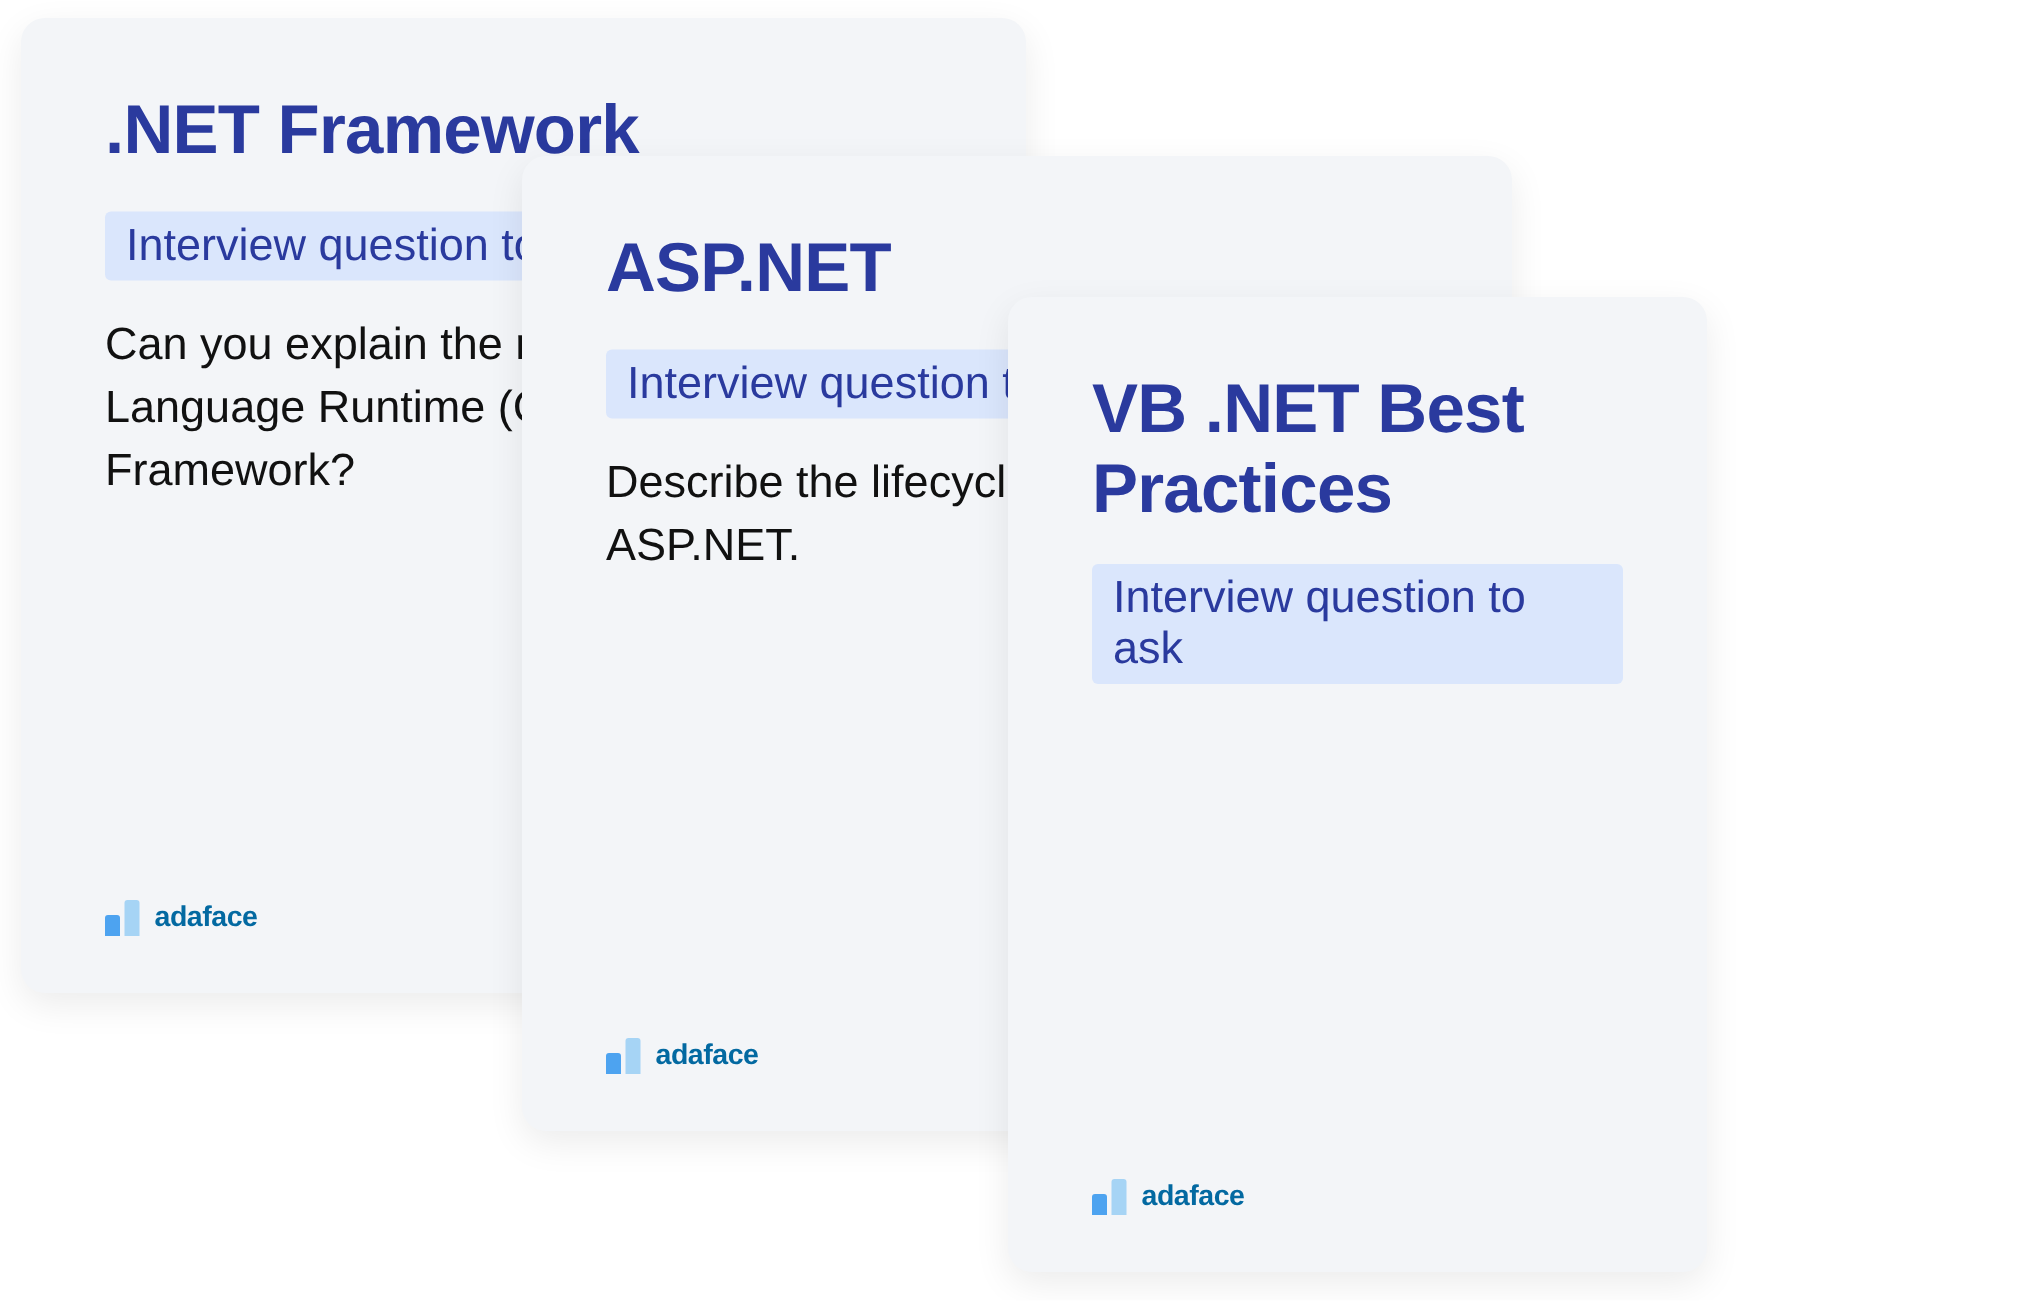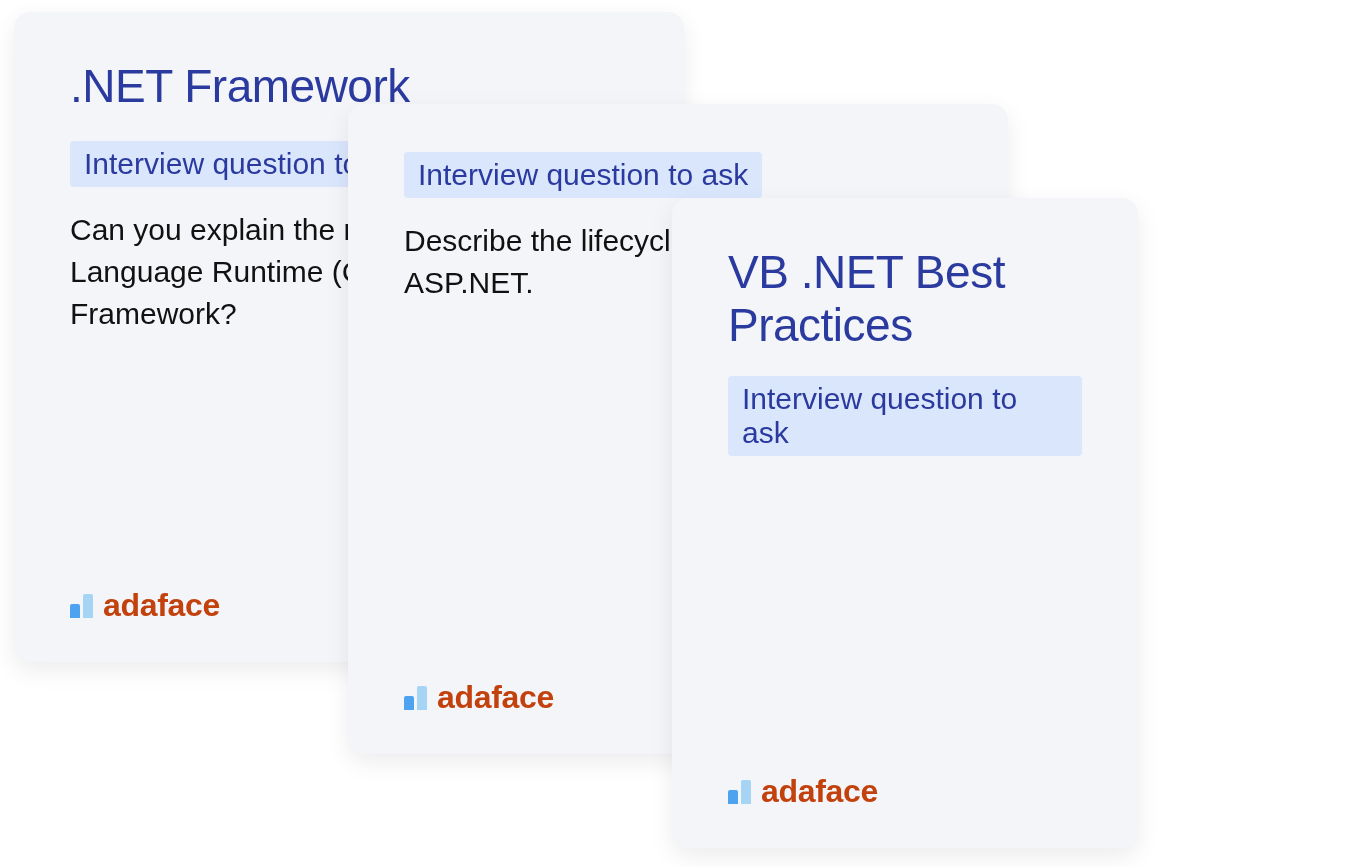--- a/index.html
+++ b/index.html
@@ -16,21 +16,21 @@
     }
     .card {
       position: absolute;
       background: #f3f5f8;
       border-radius: 16px;
       padding: 48px 56px 40px 56px;
       box-shadow: 0 8px 24px rgba(0, 0, 0, 0.08);
     }
     .card-title {
       font-size: 46px;
-      font-weight: 400;
+      font-weight: 700;
       color: #2a3a9e;
       line-height: 1.15;
       margin-bottom: 28px;
       letter-spacing: -0.5px;
     }
     .card-tag {
       display: inline-block;
       background: #dae6fc;
       color: #2a3a9e;
       font-size: 30px;
@@ -65,23 +65,23 @@
     }
     .logo-bar-1 {
       height: 14px;
       background: #4da3f0;
     }
     .logo-bar-2 {
       height: 24px;
       background: #a6d4f5;
     }
     .logo-text {
-      font-size: 32px;
+      font-size: 19px;
       font-weight: 700;
-      color: #c2410c;
+      color: #0369a1;
       letter-spacing: -0.3px;
     }
     
     .card-1 {
       left: 14px;
       top: 12px;
       width: 670px;
       height: 650px;
       z-index: 1;
     }
@@ -113,20 +113,21 @@
   <div class="card-footer">
     <span class="logo-icon">
       <span class="logo-bar logo-bar-1"></span>
       <span class="logo-bar logo-bar-2"></span>
     </span>
     <span class="logo-text">adaface</span>
   </div>
 </div>
 
 <div class="card card-2">
+  <h2 class="card-title">ASP.NET</h2>
   <span class="card-tag">Interview question to ask</span>
   <p class="card-body">Describe the lifecycle of a page in ASP.NET.</p>
   <div class="card-footer">
     <span class="logo-icon">
       <span class="logo-bar logo-bar-1"></span>
       <span class="logo-bar logo-bar-2"></span>
     </span>
     <span class="logo-text">adaface</span>
   </div>
 </div>

